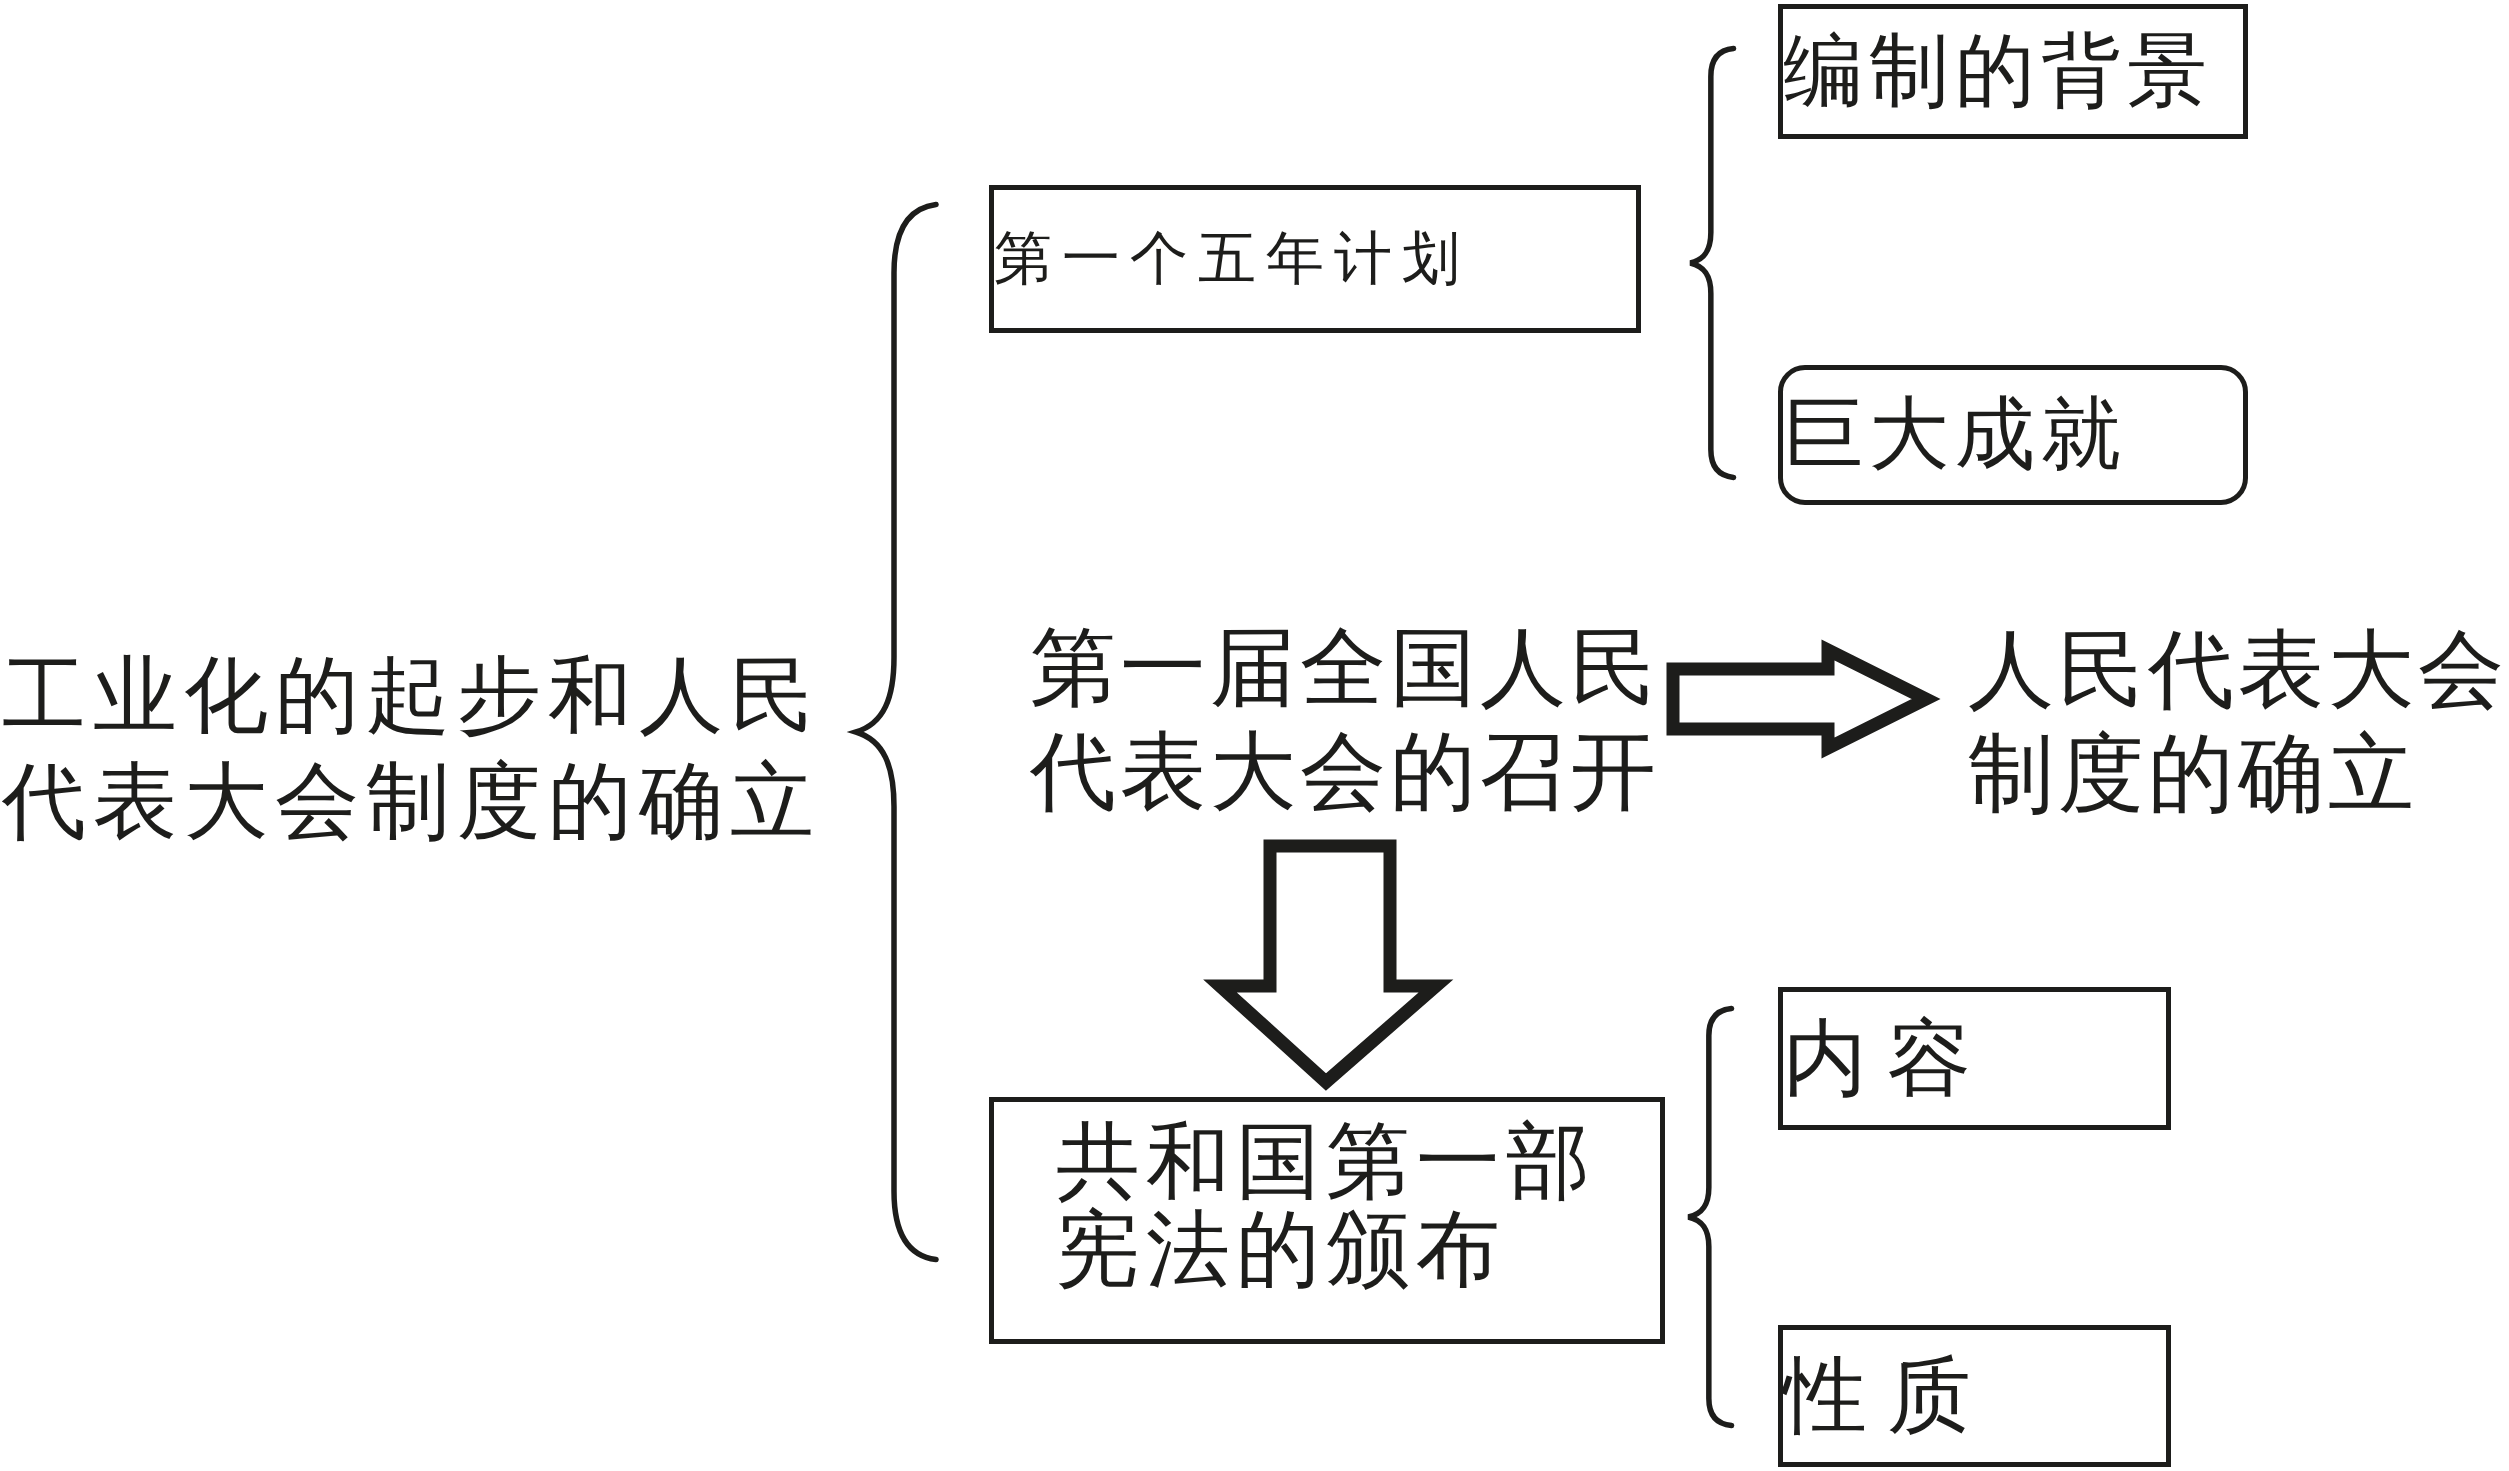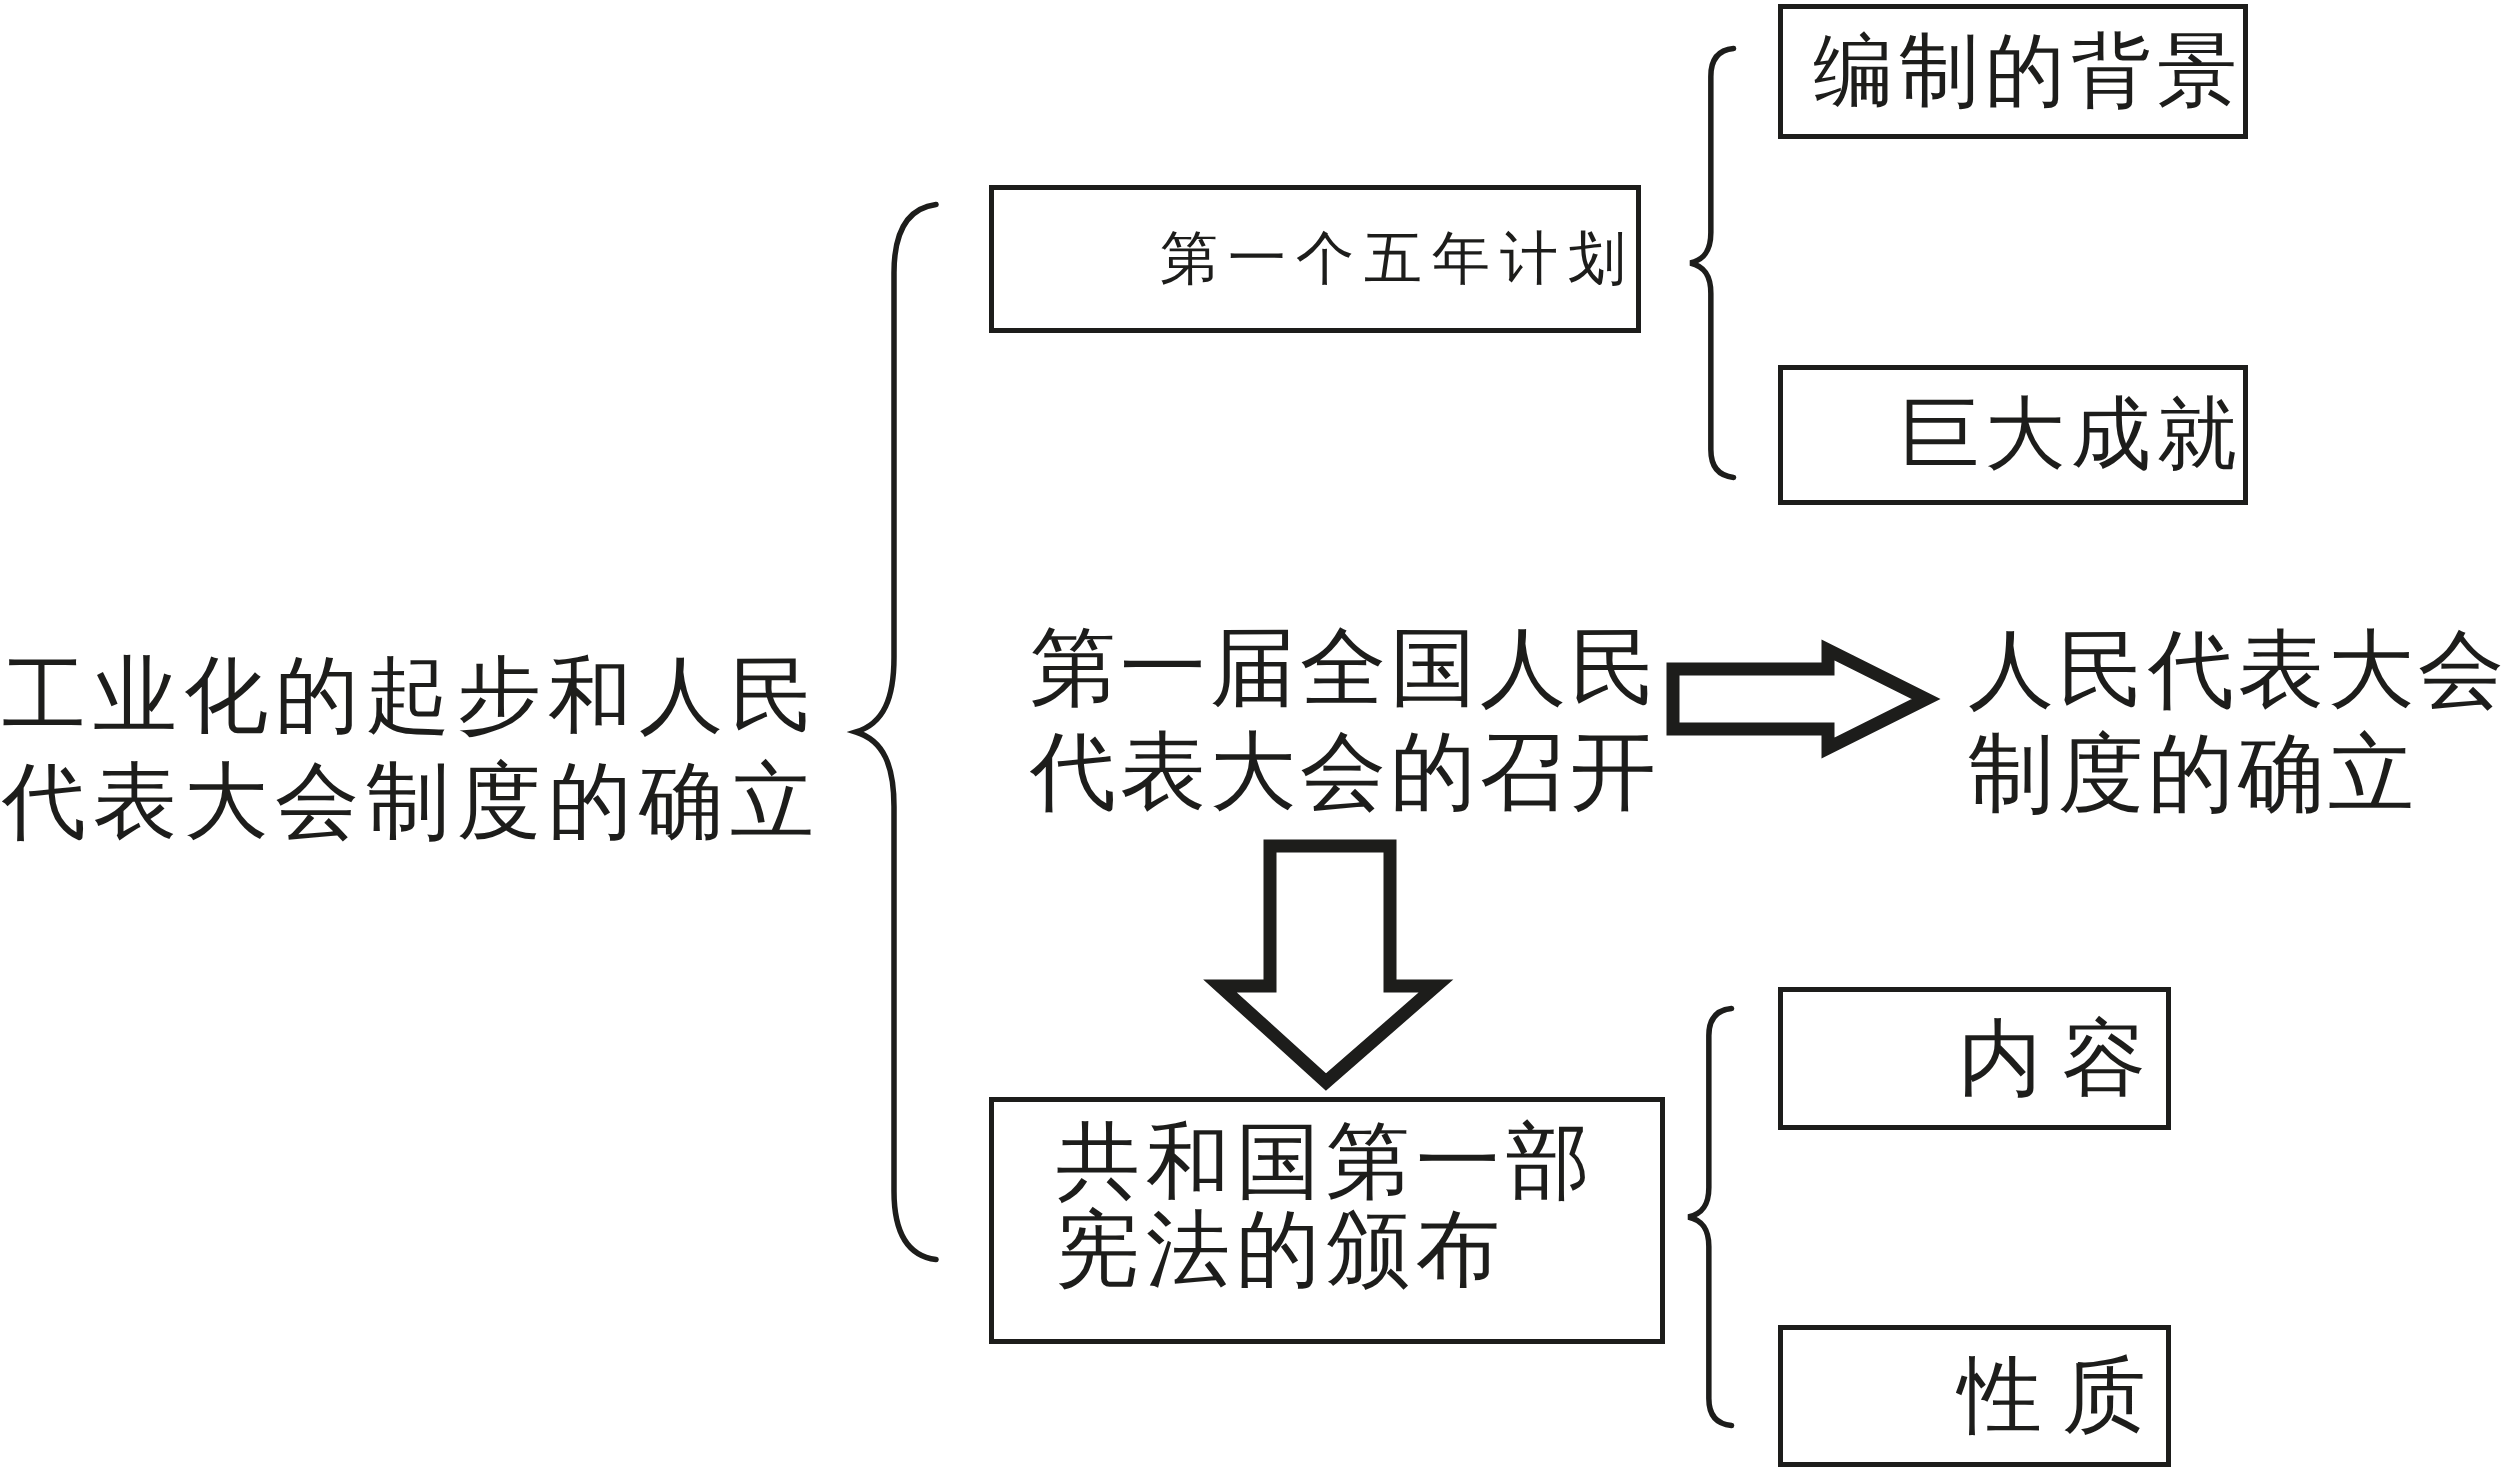--- a/index.html
+++ b/index.html
@@ -12,21 +12,21 @@
     color: var(--ink);
     overflow: hidden;
   }
   .abs { position: absolute; }
   .txt { white-space: nowrap; }
   .big { font-size: 84px; line-height: 106px; letter-spacing: 7px; }
   .mid { font-size: 86px; line-height: 104px; letter-spacing: 4px; }
   .box {
     box-sizing: border-box;
     border: 5px solid var(--ink);
-    display: flex; align-items: center; justify-content: flex-end;
+    display: flex; align-items: center; justify-content: flex-start;
     background: var(--paper);
   }
   .box1 { left:989px; top:185px; width:652px; height:148px; font-size:58px; letter-spacing:10px; }
   .sbox { left:1778px; width:470px; font-size:80px; letter-spacing:6px; }
   .sbox2 { left:1778px; width:393px; font-size:84px; letter-spacing:20px; }
   .cbox {
     left:989px; top:1097px; width:676px; height:247px;
     box-sizing: border-box; border:5px solid var(--ink);
     background: var(--paper);
     padding: 16px 0 0 62px;
@@ -54,21 +54,21 @@
     <span class="txt">第一个五年计划</span>
   </div>
 
   <svg class="abs" style="left:1686px; top:46px;" width="54" height="434" viewBox="0 0 100 1000" preserveAspectRatio="none">
     <path class="stroke" vector-effect="non-scaling-stroke" d="M88,6 C55,10 46,38 46,70 L46,430 C46,468 36,492 8,500 C36,508 46,532 46,570 L46,930 C46,962 55,990 88,994"></path>
   </svg>
 
   <div class="abs box sbox" style="top:4px; height:135px;">
     <span class="txt">编制的背景</span>
   </div>
-  <div class="abs box sbox" style="top:365px; height:140px;">
+  <div class="abs box sbox" style="top:365px; height:140px;border-radius:27px;">
     <span class="txt">巨大成就</span>
   </div>
 
   <div class="abs txt mid" style="left:1030px; top:616px;">
     <div>第一届全国人民</div>
     <div>代表大会的召开</div>
   </div>
 
   <svg class="abs" style="left:1665px; top:642px;" width="272" height="114" viewBox="0 0 272 114">
     <polygon class="arrow" points="8,27 163,27 163,8 261,57 163,106 163,87 8,87"></polygon>

